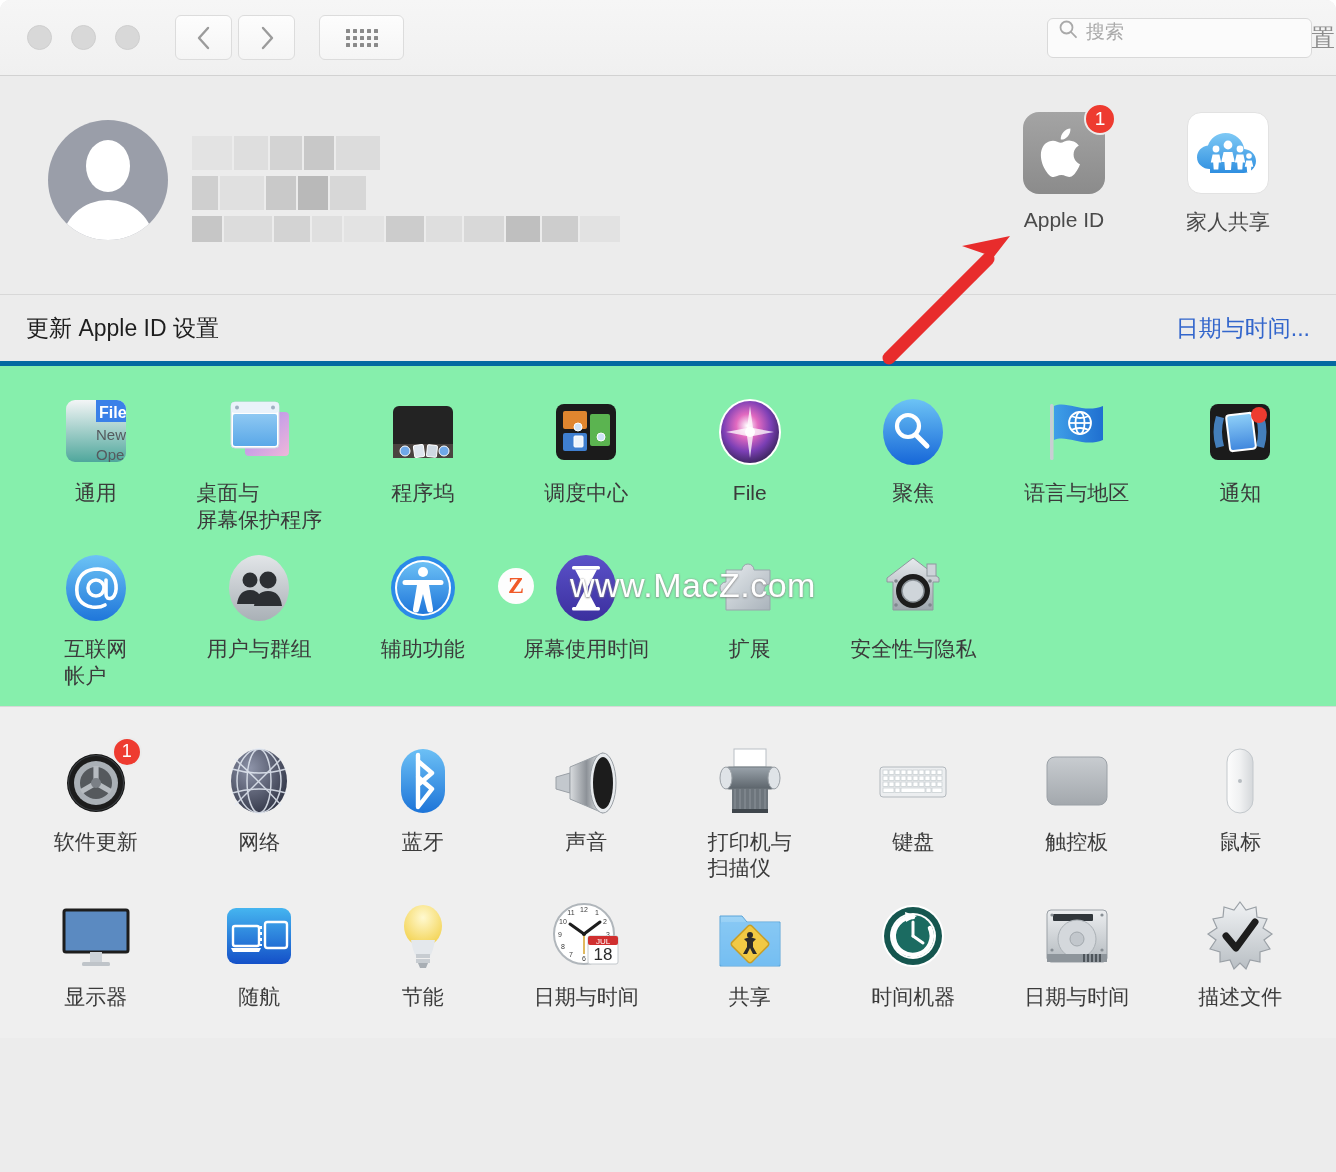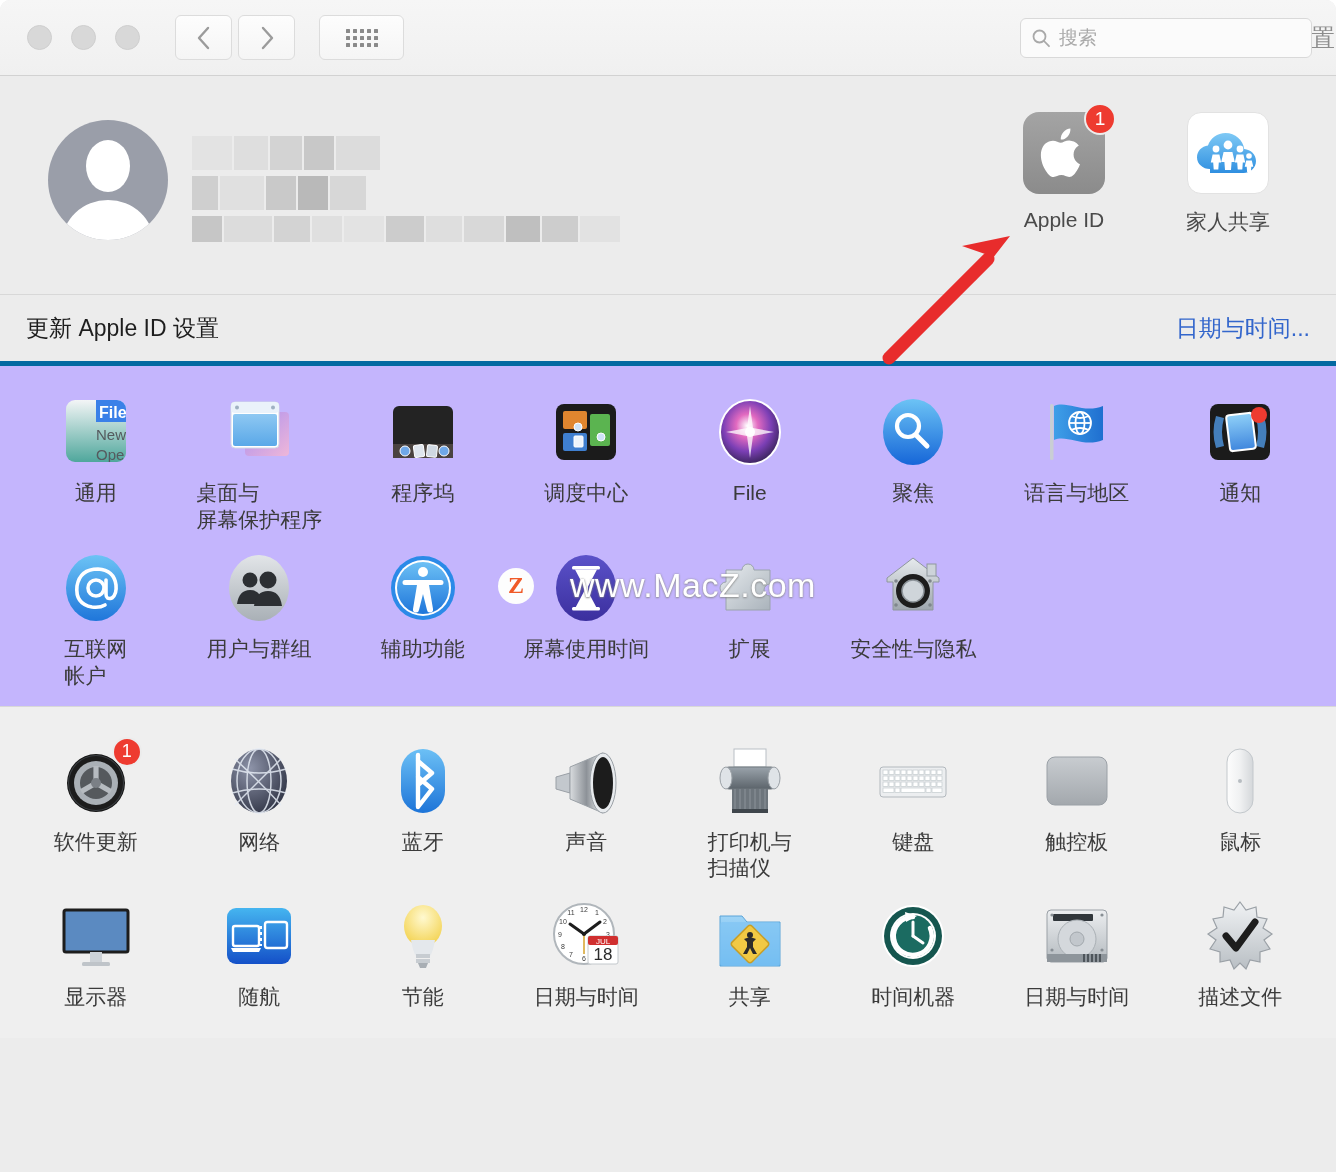--- a/index.html
+++ b/index.html
@@ -66,25 +66,25 @@
     text-align: right;
     font-size: 24px;
     color: #8d8d8d;
     letter-spacing: 1px;
     pointer-events: none;
   }
   .searchbox {
     position: absolute;
     right: 24px; top: 50%;
     transform: translateY(-50%);
-    width: 292px; height: 40px;
+    width: 265px; height: 40px;
     background: #fbfbfb;
     border: 1px solid #d9d9d9;
     border-radius: 6px;
-    display: flex; align-items: center;
+    display: flex; align-items: flex-start;
     padding: 0 10px;
     gap: 8px;
   }
   .search-ph { font-size: 19px; color: #a9a9a9; }
 
   
   .account {
     position: relative;
     height: 218px;
     background: #ececec;
@@ -157,21 +157,21 @@
     padding: 0 26px;
   }
   .update-text { font-size: 23px; color: #1e1e1e; }
   .detail-link {
     margin-left: auto;
     font-size: 23px; color: #3366cc;
   }
 
   
   .pane {
-    background: #c4b5fd;
+    background: #86efac;
     padding: 18px 0 10px;
   }
   .pane.sec2 { border-top: 1px solid #d8d8d8; background:#efefef; padding-top: 26px;}
   .row {
     display: grid;
     grid-template-columns: repeat(8, 1fr);
     padding: 0 14px;
   }
   .pref {
     display: flex; flex-direction: column;

